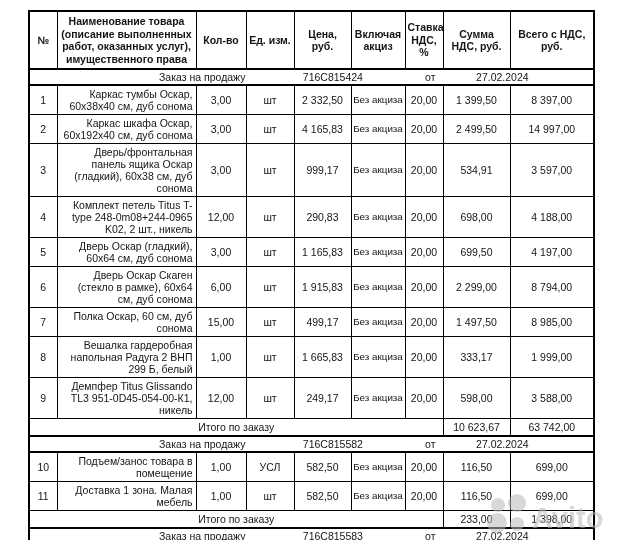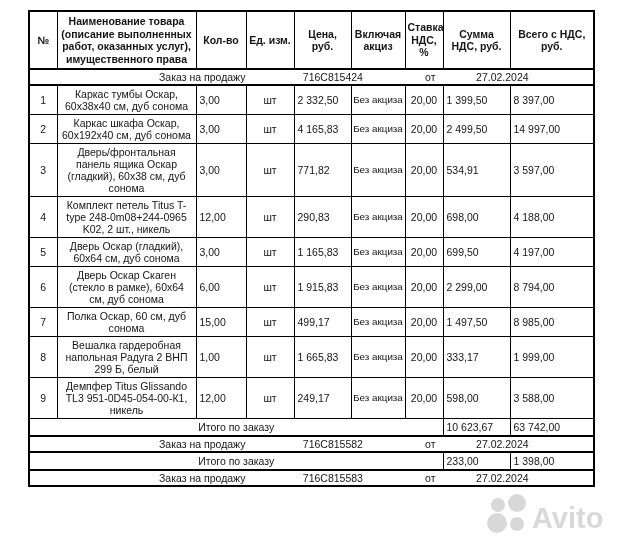--- a/index.html
+++ b/index.html
@@ -5,22 +5,22 @@
   html,body{margin:0;padding:0}
   body{
     width:621px;height:540px;background:#ffffff;
     font-family:"Liberation Sans",sans-serif;color:#151515;
     position:relative;overflow:hidden;
   }
   .doc{position:absolute;left:28px;top:10px}
   table{border-collapse:collapse;table-layout:fixed;width:565px;border:2px solid #000;background:#fff}
   td,th{border:1px solid #000;font-size:10.5px;line-height:12px;padding:2px 3px;vertical-align:middle;overflow:hidden}
   th{font-weight:bold;text-align:center;vertical-align:middle;border-bottom:2px solid #000;padding:3px 2px;line-height:12.5px}
-  .name{text-align:center;word-wrap:break-word}
-  .rt{text-align:left;white-space:nowrap}
+  .name{text-align:right;word-wrap:break-word}
+  .rt{text-align:center;white-space:nowrap}
   .ctr{text-align:center;white-space:nowrap}
   .excise{font-size:9.8px;text-align:center;white-space:nowrap;padding:0 1px}
   tr.sec td{border-top:2px solid #000;border-bottom:2px solid #000;height:14px;position:relative;font-weight:normal;padding:0}
   tr.sec span{position:absolute;top:50%;transform:translate(-50%,-50%);white-space:nowrap;font-size:10.5px}
   tr.sec .p1{left:30.6%}
   tr.sec .p2{left:53.8%}
   tr.sec .p3{left:71.1%}
   tr.sec .p4{left:83.9%}
   tr.tot td{height:12px}
   tr.tot .lbl{text-align:center}
@@ -85,21 +85,21 @@
     <td class="excise">Без акциза</td>
     <td class="ctr">20,00</td>
     <td class="rt">2 499,50</td>
     <td class="rt">14 997,00</td>
   </tr>
   <tr>
     <td class="ctr">3</td>
     <td class="name">Дверь/фронтальная панель ящика Оскар (гладкий), 60х38 см, дуб сонома</td>
     <td class="rt">3,00</td>
     <td class="ctr">шт</td>
-    <td class="rt">771,82</td>
+    <td class="rt">999,17</td>
     <td class="excise">Без акциза</td>
     <td class="ctr">20,00</td>
     <td class="rt">534,91</td>
     <td class="rt">3 597,00</td>
   </tr>
   <tr>
     <td class="ctr">4</td>
     <td class="name">Комплект петель Titus T-type 248-0m08+244-0965 K02, 2 шт., никель</td>
     <td class="rt">12,00</td>
     <td class="ctr">шт</td>
@@ -173,20 +173,42 @@
 
   <tr class="sec">
     <td colspan="9">
       <span class="p1">Заказ на продажу</span>
       <span class="p2">716C815582</span>
       <span class="p3">от</span>
       <span class="p4">27.02.2024</span>
     </td>
   </tr>
 
+  <tr>
+    <td class="ctr">10</td>
+    <td class="name">Подъем/занос товара в помещение</td>
+    <td class="rt">1,00</td>
+    <td class="ctr">УСЛ</td>
+    <td class="rt">582,50</td>
+    <td class="excise">Без акциза</td>
+    <td class="ctr">20,00</td>
+    <td class="rt">116,50</td>
+    <td class="rt">699,00</td>
+  </tr>
+  <tr>
+    <td class="ctr">11</td>
+    <td class="name">Доставка 1 зона. Малая мебель</td>
+    <td class="rt">1,00</td>
+    <td class="ctr">шт</td>
+    <td class="rt">582,50</td>
+    <td class="excise">Без акциза</td>
+    <td class="ctr">20,00</td>
+    <td class="rt">116,50</td>
+    <td class="rt">699,00</td>
+  </tr>
 
   <tr class="tot">
     <td colspan="7" class="lbl">Итого по заказу</td>
     <td class="rt">233,00</td>
     <td class="rt">1 398,00</td>
   </tr>
 
   <tr class="sec">
     <td colspan="9">
       <span class="p1">Заказ на продажу</span>

